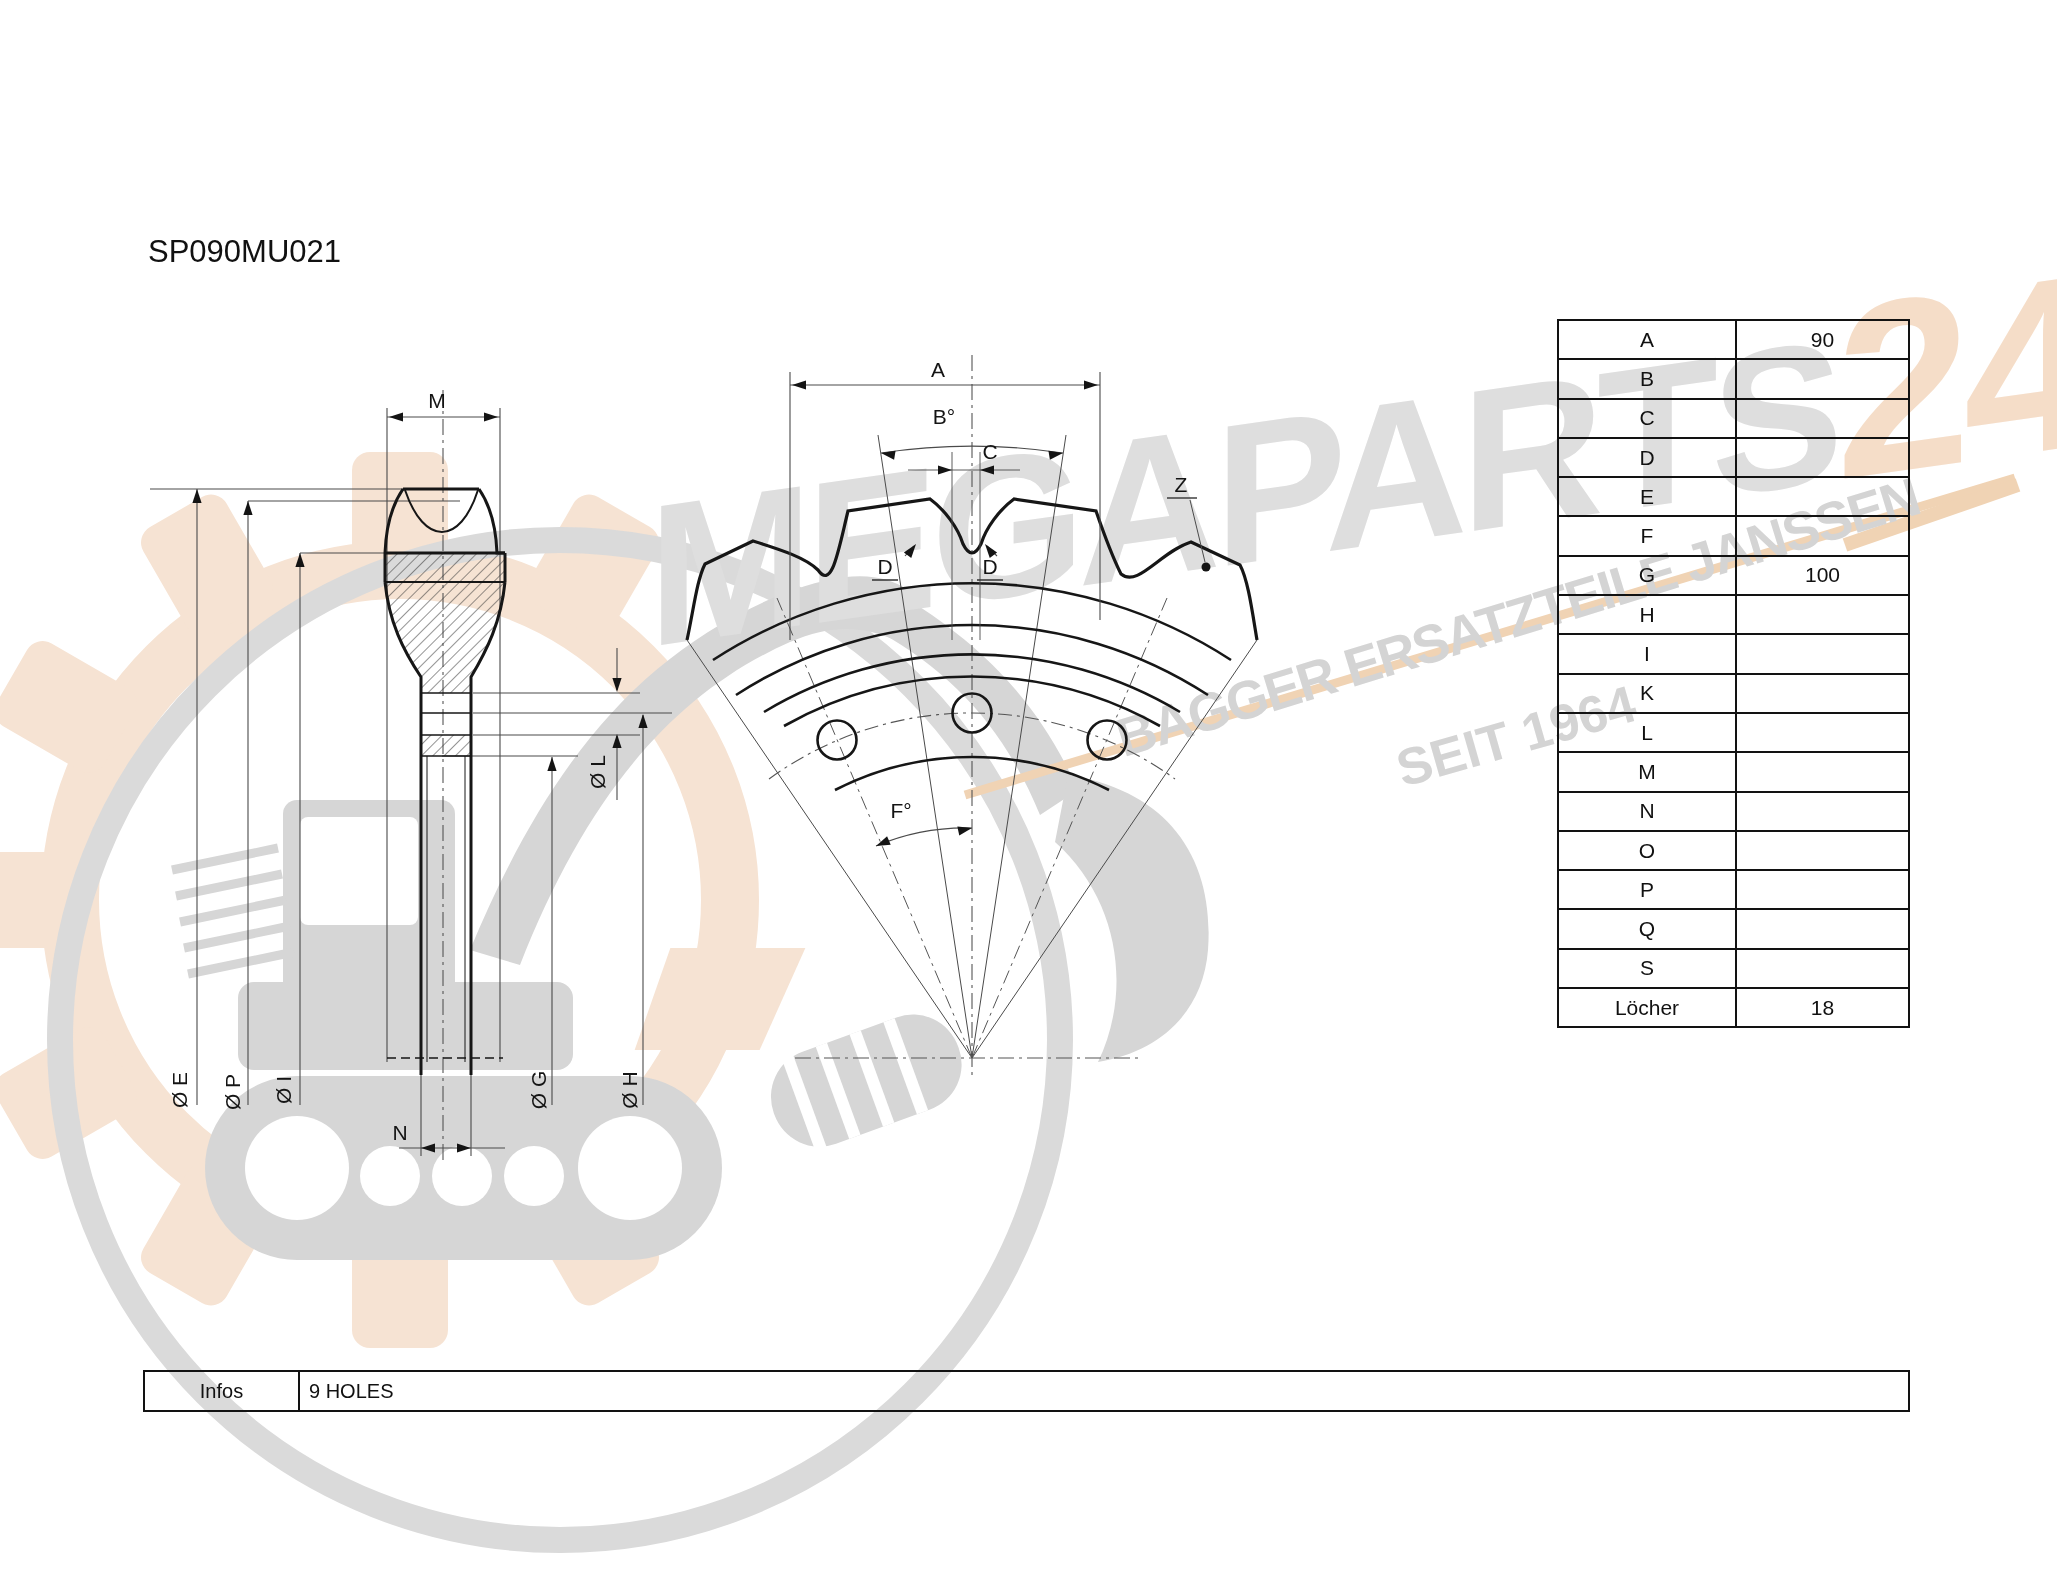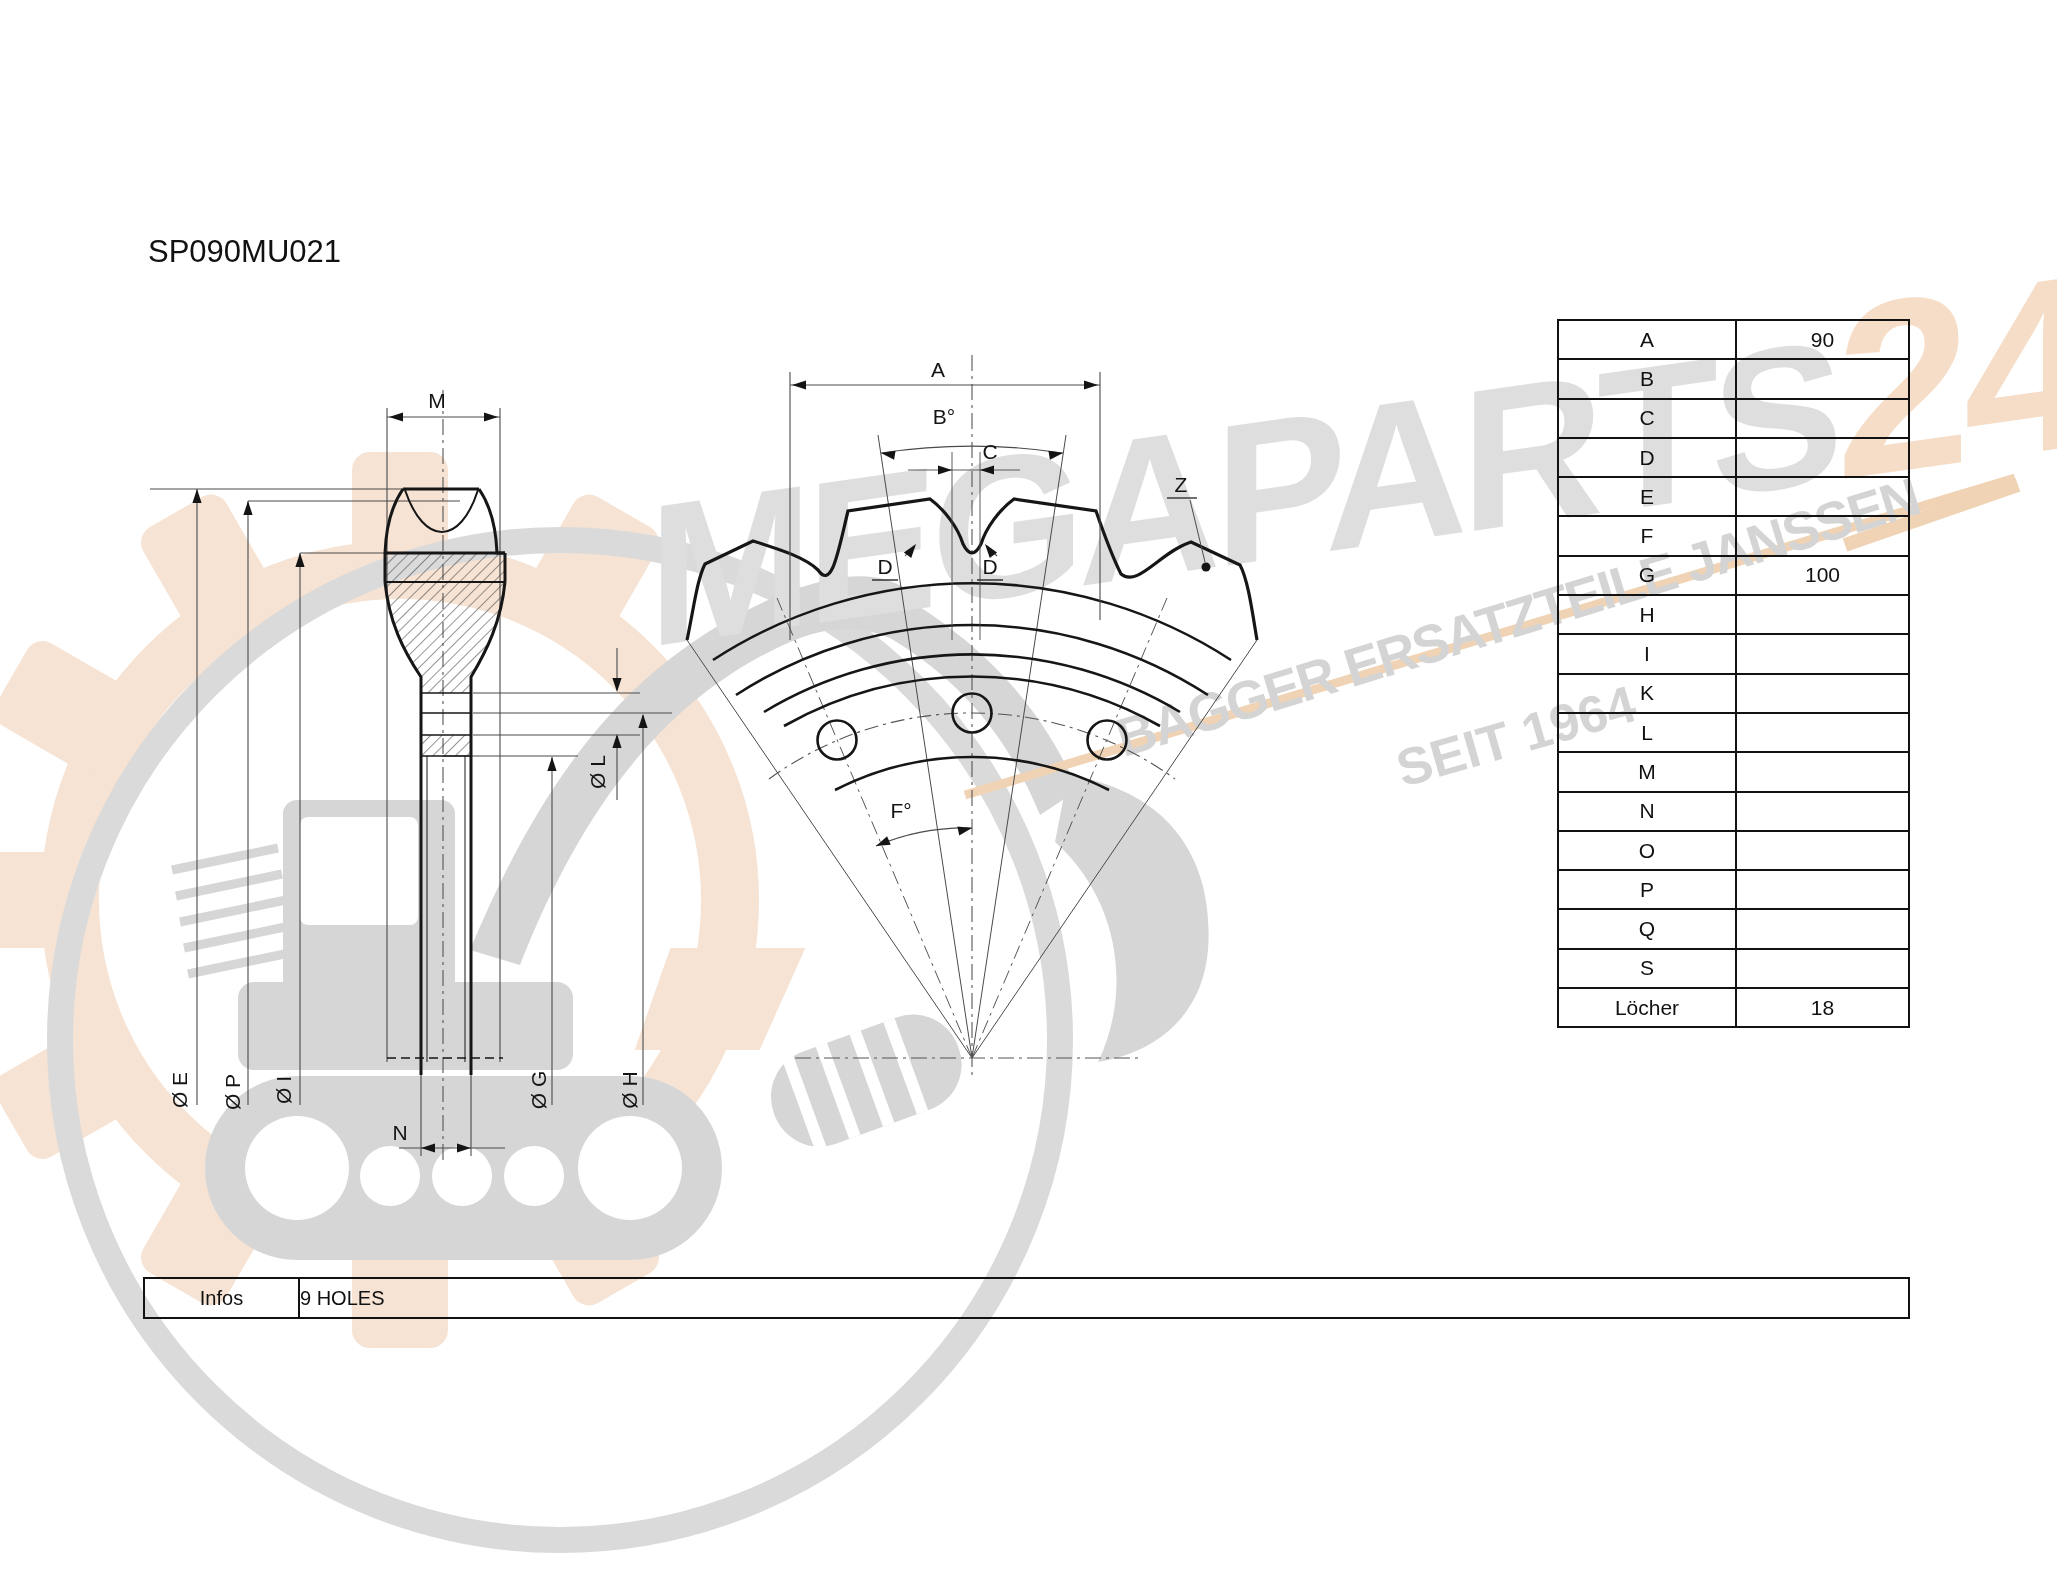--- a/index.html
+++ b/index.html
@@ -21,25 +21,25 @@
   .draw{position:absolute;left:0;top:0;z-index:2;}
   
   .title{position:absolute;left:148px;top:234px;font-size:31px;font-weight:normal;z-index:3;}
   
   .spec-table{position:absolute;left:1557px;top:319px;width:353px;border-collapse:collapse;
               z-index:3;background:transparent;}
   .spec-table td{border:2px solid #121212;height:37.3px;font-size:21px;text-align:center;
                  padding:0;background:transparent;}
   .spec-table td.c1{width:176px;}
   
-  .infos{position:absolute;left:143px;top:1277px;width:1767px;height:42px;z-index:3;
+  .infos{position:absolute;left:143px;top:1370px;width:1767px;height:42px;z-index:3;
          border:2px solid #121212;display:flex;align-items:stretch;box-sizing:border-box;}
   .infos .lbl{width:153px;border-right:2px solid #121212;display:flex;align-items:center;
               justify-content:center;font-size:20px;}
-  .infos .val{flex:1;display:flex;align-items:center;font-size:20px;}
+  .infos .val{flex:1;display:flex;align-items:center;padding-left:9px;font-size:20px;}
 </style>
 </head>
 <body>
 
 <div class="page">
 
   <div class="wm">
     <svg width="2057" height="1589" viewBox="0 0 2057 1589">
 
       <g fill="#f6e3d3">

